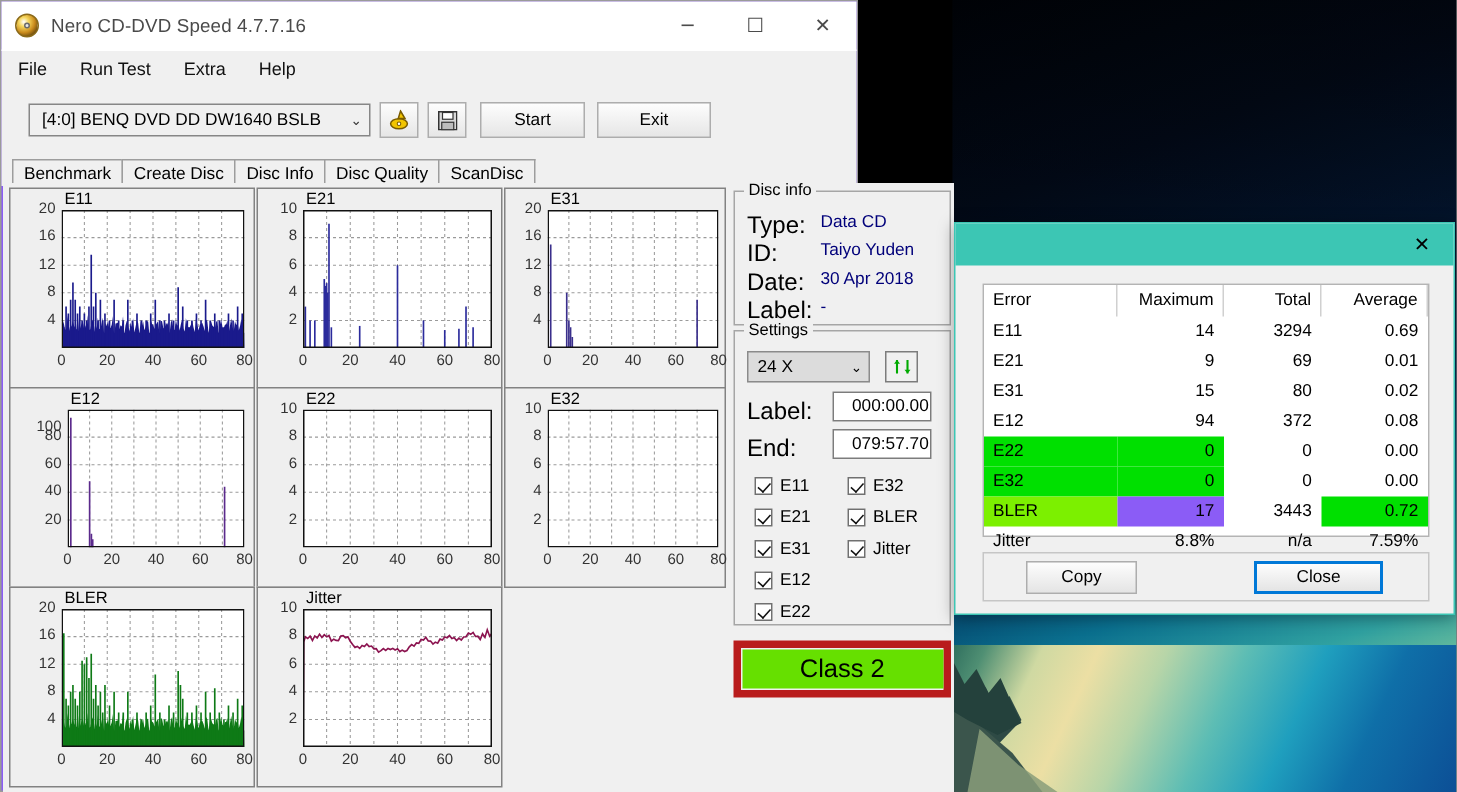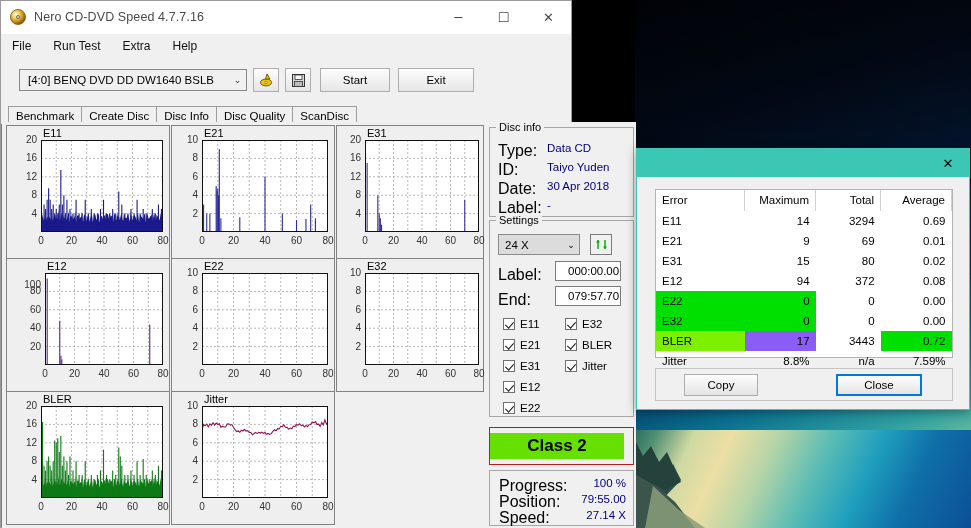--- a/index.html
+++ b/index.html
@@ -131,22 +131,22 @@
   .cb .bx{
     width:12px;height:12px;border:1px solid #707070;background:#fff;box-sizing:border-box;
     margin-right:5px;position:relative;
   }
   .cb .bx:after{
     content:"";position:absolute;left:3px;top:1px;width:4px;height:7px;
     border:solid #111;border-width:0 1.6px 1.6px 0;transform:rotate(42deg);
   }
 
   #classbox{
-    position:absolute;border:1px solid #b91c1c;background:#f0f0f0;box-sizing:border-box;
-    display:flex;align-items:center;justify-content:flex-start;font-weight:bold;
+    position:absolute;border:5px solid #b91c1c;background:#f0f0f0;box-sizing:border-box;
+    display:flex;align-items:center;justify-content:center;
   }
   #classinner{
     width:134px;height:26px;background:#66e000;display:flex;align-items:center;justify-content:center;
     font-size:17px;color:#000;font-family:"Liberation Sans",sans-serif;
   }
 
   
   #stats{
     position:absolute;left:636px;top:148px;width:334px;height:262px;
     background:#f0f0f0;border:1px solid #3cc6b4;box-sizing:border-box;
@@ -662,28 +662,20 @@
       <div class="cb" style="left:75px;top:139px;">
           <span class="bx"></span>
           <span>Jitter</span>
         </div>
     </div>
 
     <div id="classbox" style="left:487px;top:305px;width:145px;height:38px;">
       <div id="classinner">Class 2</div>
     </div>
 
-    <div class="grp" style="left:487px;top:348px;width:145px;height:56px;">
-      <div class="kk" style="left:9px;top:6px;">Progress:</div>
-      <div class="kv" style="left:96px;top:6px;width:40px;text-align:right;">100 %</div>
-      <div class="kk" style="left:9px;top:22px;">Position:</div>
-      <div class="kv" style="left:76px;top:22px;width:60px;text-align:right;">79:55.00</div>
-      <div class="kk" style="left:9px;top:38px;">Speed:</div>
-      <div class="kv" style="left:76px;top:38px;width:60px;text-align:right;">27.14 X</div>
-    </div>
 
   </div>
 </div>
 
 <div id="stats">
   <div id="stats-tb">
     <div class="x">✕</div>
   </div>
   <div id="stats-table">
     <table>

